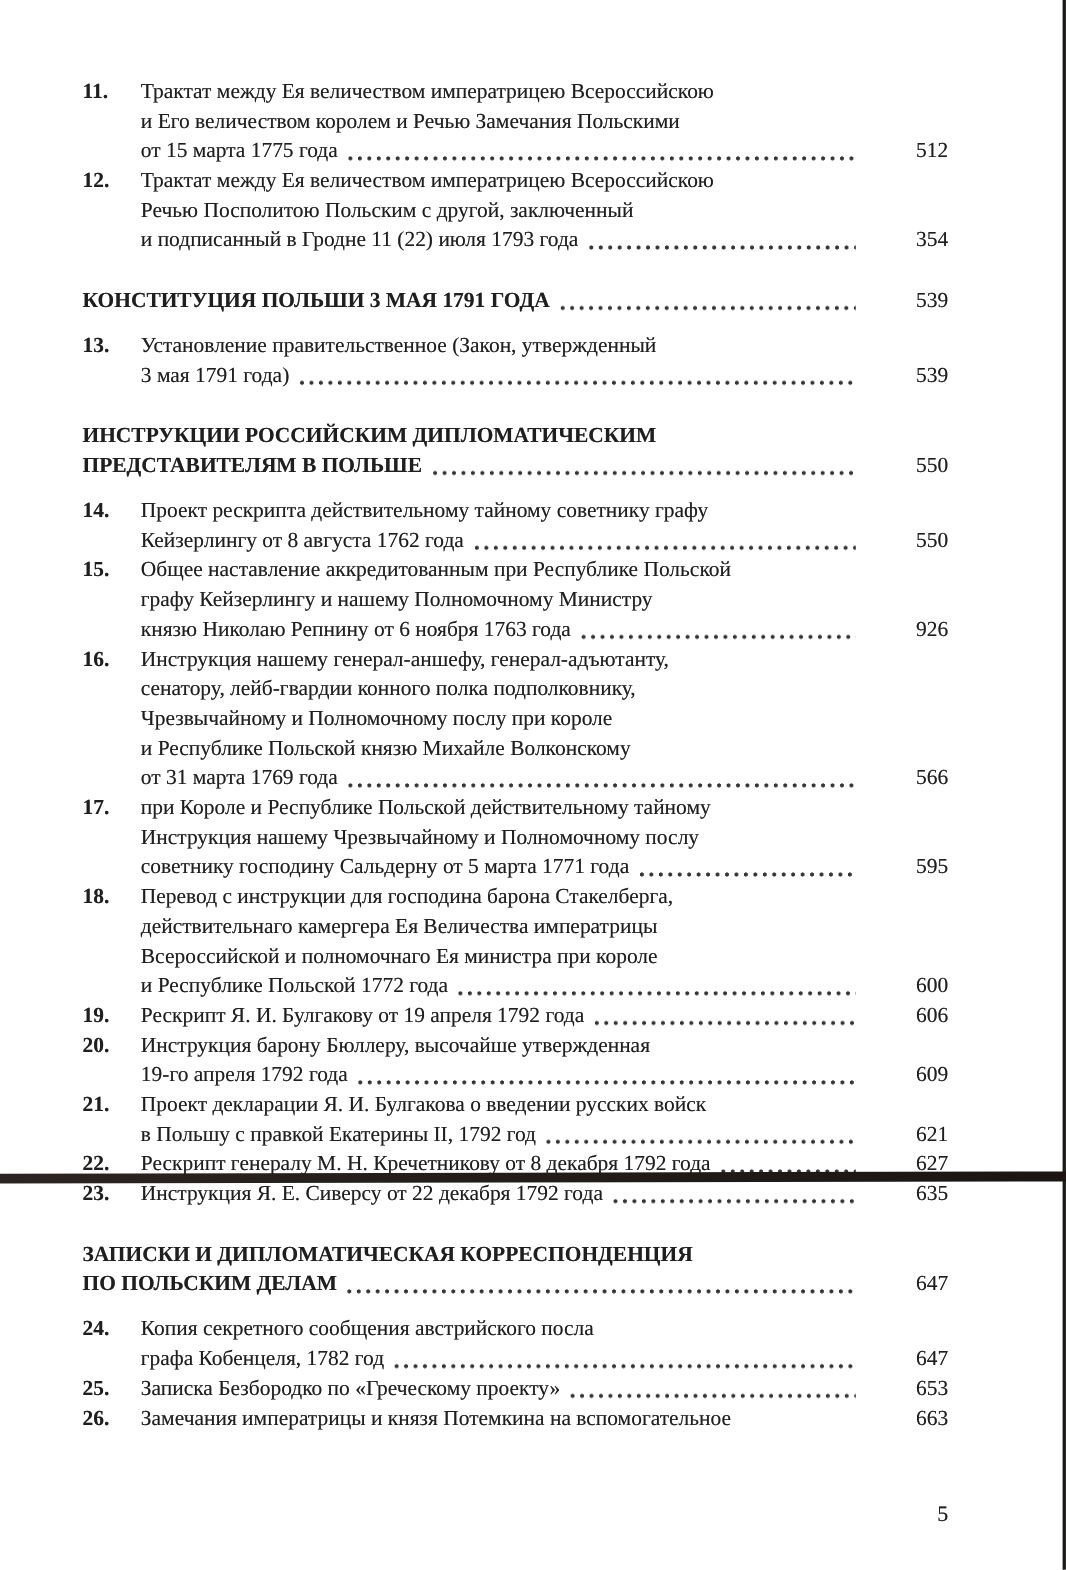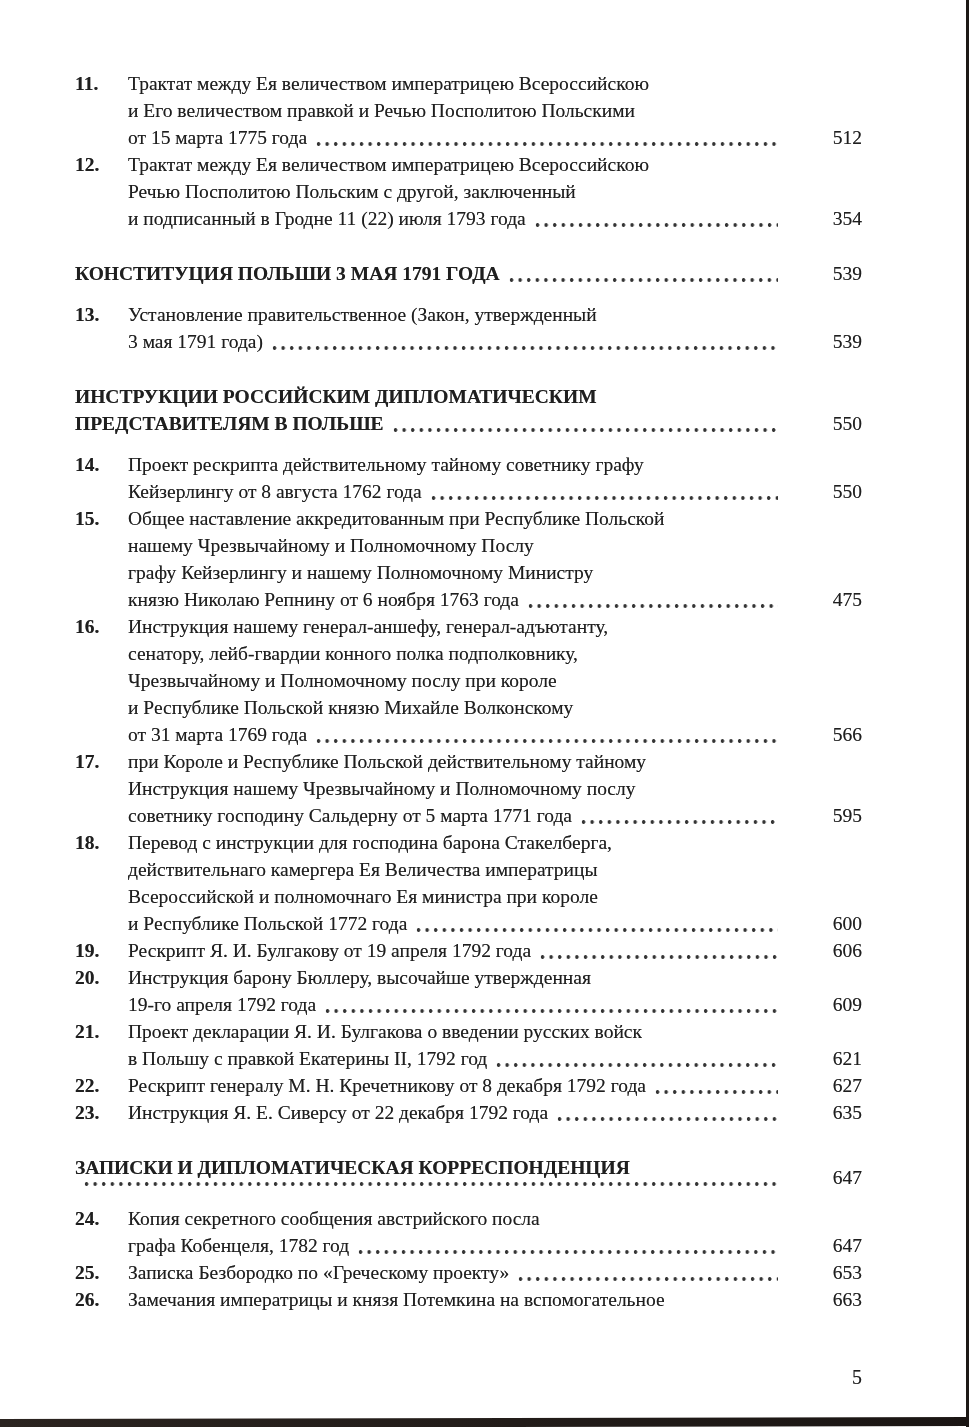--- a/index.html
+++ b/index.html
@@ -9,21 +9,21 @@
   }
   html,body{margin:0;padding:0;}
   body{
     width:969px;height:1427px;
     background:#fff;
     font-family:"Liberation Serif","DejaVu Serif",serif;
     overflow:hidden;
   }
   .scan{
     position:relative;
-    width:969px;height:1427px;
+    width:969px;height:1075px;
     background:var(--paper);
     color:var(--ink);
     font-size:19.5px;
     line-height:27px;
     text-shadow:0 0 0.5px rgba(30,30,30,0.55);
   }
   .toc{
     position:absolute;
     left:75px;top:70px;
     width:787px;
@@ -92,21 +92,21 @@
 <body>
 
 <div class="scan">
   <div id="toc-list" class="toc">
       <div class="section no-heading">
         <div class="items">
           <div class="entry">
             <span class="num">11.</span>
             <div class="body">
               <div class="tline">Трактат между Ея величеством императрицею Всероссийскою</div>
-              <div class="tline">и Его величеством правкой и Речью Посполитою Польскими</div>
+              <div class="tline">и Его величеством королем и Речью Замечания Польскими</div>
               <div class="tline last">
                 <span class="ttext">от 15 марта 1775 года</span>
                 <span class="dots"></span>
               </div>
             </div>
             <span class="page">512</span>
           </div>
           <div class="entry">
             <span class="num">12.</span>
             <div class="body">
@@ -165,28 +165,27 @@
                 <span class="ttext">Кейзерлингу от 8 августа 1762 года</span>
                 <span class="dots"></span>
               </div>
             </div>
             <span class="page">550</span>
           </div>
           <div class="entry">
             <span class="num">15.</span>
             <div class="body">
               <div class="tline">Общее наставление аккредитованным при Республике Польской</div>
-              <div class="tline">нашему Чрезвычайному и Полномочному Послу</div>
               <div class="tline">графу Кейзерлингу и нашему Полномочному Министру</div>
               <div class="tline last">
                 <span class="ttext">князю Николаю Репнину от 6 ноября 1763 года</span>
                 <span class="dots"></span>
               </div>
             </div>
-            <span class="page">475</span>
+            <span class="page">926</span>
           </div>
           <div class="entry">
             <span class="num">16.</span>
             <div class="body">
               <div class="tline">Инструкция нашему генерал-аншефу, генерал-адъютанту,</div>
               <div class="tline">сенатору, лейб-гвардии конного полка подполковнику,</div>
               <div class="tline">Чрезвычайному и Полномочному послу при короле</div>
               <div class="tline">и Республике Польской князю Михайле Волконскому</div>
               <div class="tline last">
                 <span class="ttext">от 31 марта 1769 года</span>
@@ -272,20 +271,21 @@
             </div>
             <span class="page">635</span>
           </div>
         </div>
       </div>
       <div class="section">
         <div class="entry heading">
           <div class="body">
             <div class="tline">ЗАПИСКИ И ДИПЛОМАТИЧЕСКАЯ КОРРЕСПОНДЕНЦИЯ</div>
             <div class="tline last">
+              <span class="ttext">ПО ПОЛЬСКИМ ДЕЛАМ</span>
               <span class="dots"></span>
             </div>
           </div>
           <span class="page">647</span>
         </div>
         <div class="items">
           <div class="entry">
             <span class="num">24.</span>
             <div class="body">
               <div class="tline">Копия секретного сообщения австрийского посла</div>

